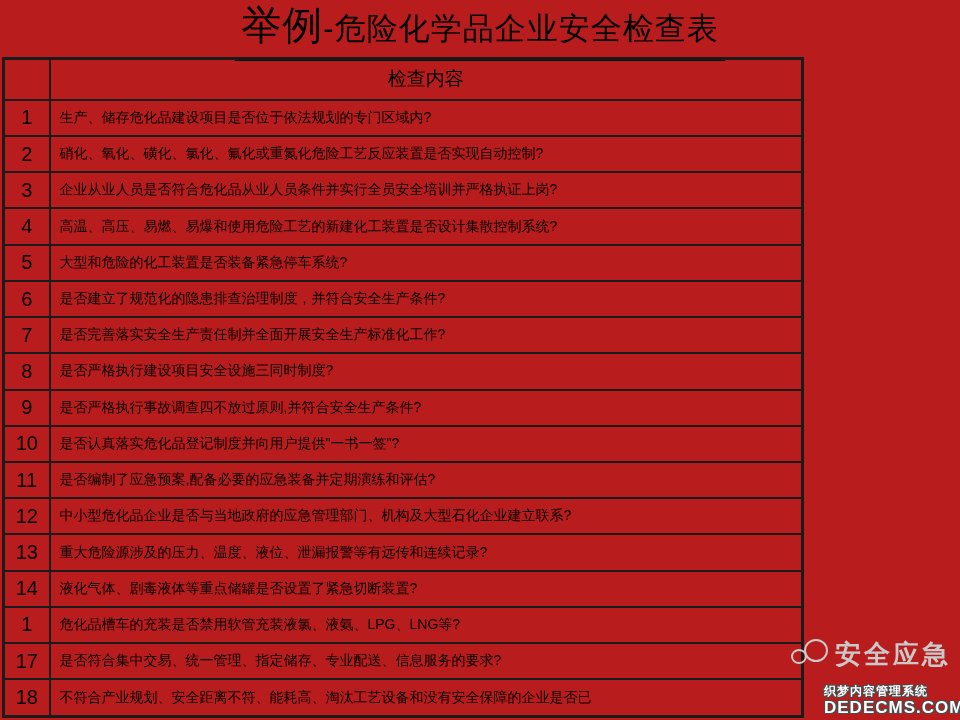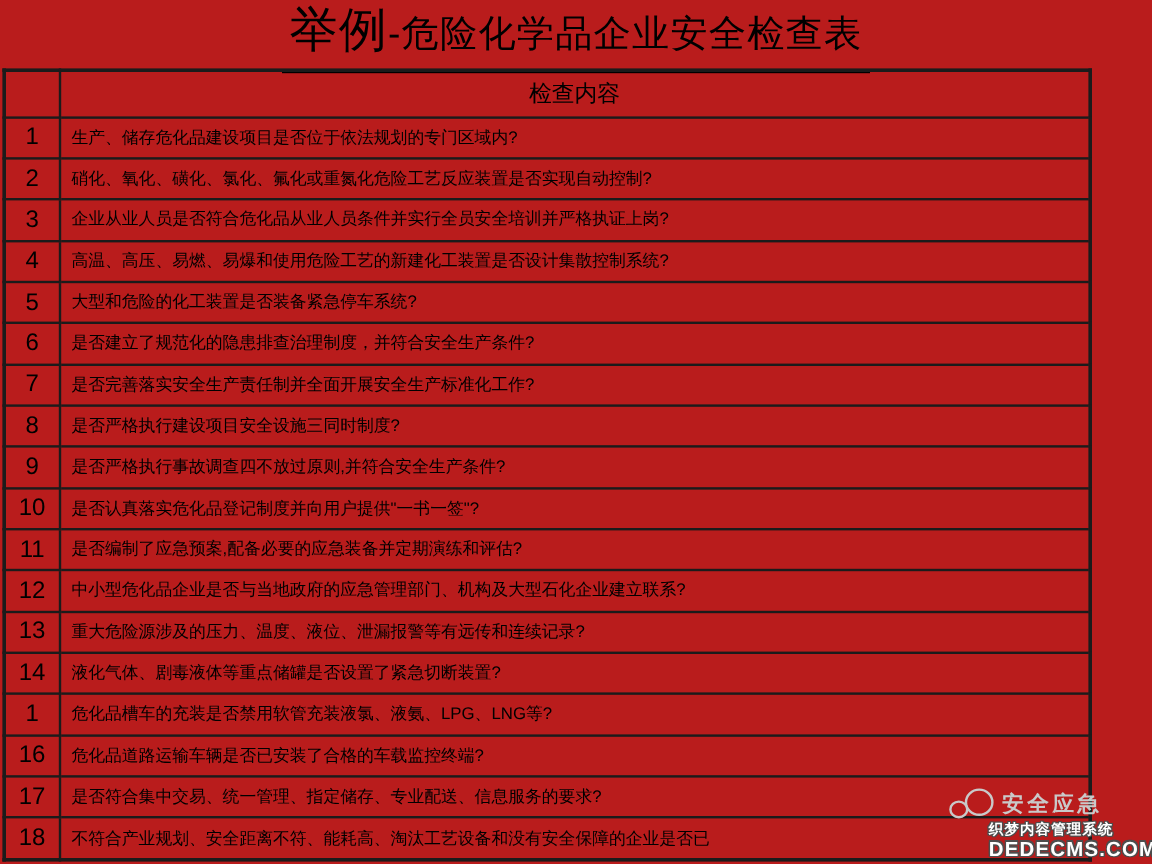--- a/index.html
+++ b/index.html
@@ -34,21 +34,21 @@
     padding: 0 6px 1px 6px;
     line-height: 46px;
   }
   .title-big  { font-size: 40px; letter-spacing: 1px; }
   .title-rest { font-size: 31px; letter-spacing: 1px; }
   
   table.checklist {
     position: absolute;
     top: 57px;
     left: 2px;
-    width: 908px;
+    width: 802px;
     height: 661px;
     border-collapse: collapse;
     table-layout: fixed;
     border: 3px solid var(--border);
   }
   table.checklist td {
     border: 2px solid var(--border);
     vertical-align: middle;
     white-space: nowrap;
     overflow: hidden;
@@ -64,28 +64,28 @@
     text-align: left;
   }
   tr.header-row td.content {
     text-align: center;
     padding: 0;
     font-size: 19px;
   }
   
   .wm-brand {
     position: absolute;
-    top: 653px;
+    top: 637px;
     left: 789px;
     width: 170px;
     height: 34px;
     display: flex;
-    align-items: flex-end;
+    align-items: flex-start;
     color: var(--watermark-gray);
-    font-size: 18px;
+    font-size: 26px;
     font-weight: 700;
     letter-spacing: 3px;
     line-height: 34px;
   }
   .wm-bubbles { display: inline-block; width: 46px; height: 32px; position: relative; }
   .wm-bubbles i {
     position: absolute;
     border: 2px solid var(--watermark-gray);
     border-radius: 50%;
     background: transparent;
@@ -176,24 +176,20 @@
       </tr>
       <tr>
         <td class="no">14</td>
         <td class="content">液化气体、剧毒液体等重点储罐是否设置了紧急切断装置?</td>
       </tr>
       <tr>
         <td class="no">1</td>
         <td class="content">危化品槽车的充装是否禁用软管充装液氯、液氨、LPG、LNG等?</td>
       </tr>
       <tr>
-        <td class="no">16</td>
-        <td class="content">危化品道路运输车辆是否已安装了合格的车载监控终端?</td>
-      </tr>
-      <tr>
         <td class="no">17</td>
         <td class="content">是否符合集中交易、统一管理、指定储存、专业配送、信息服务的要求?</td>
       </tr>
       <tr>
         <td class="no">18</td>
         <td class="content">不符合产业规划、安全距离不符、能耗高、淘汰工艺设备和没有安全保障的企业是否已</td>
       </tr>
     </tbody>
   </table>
 

